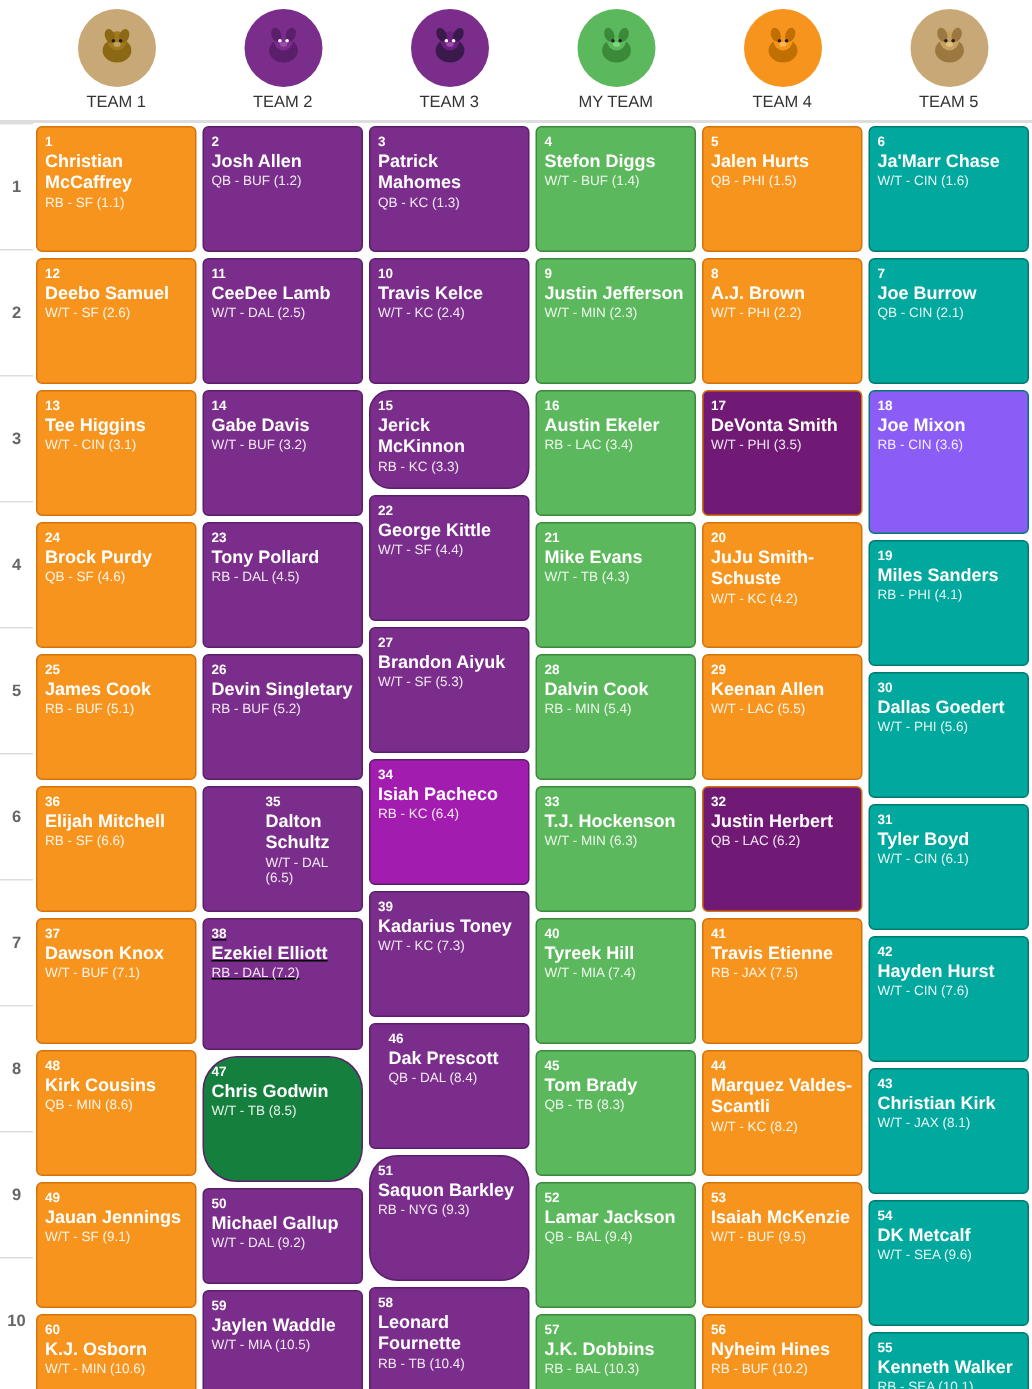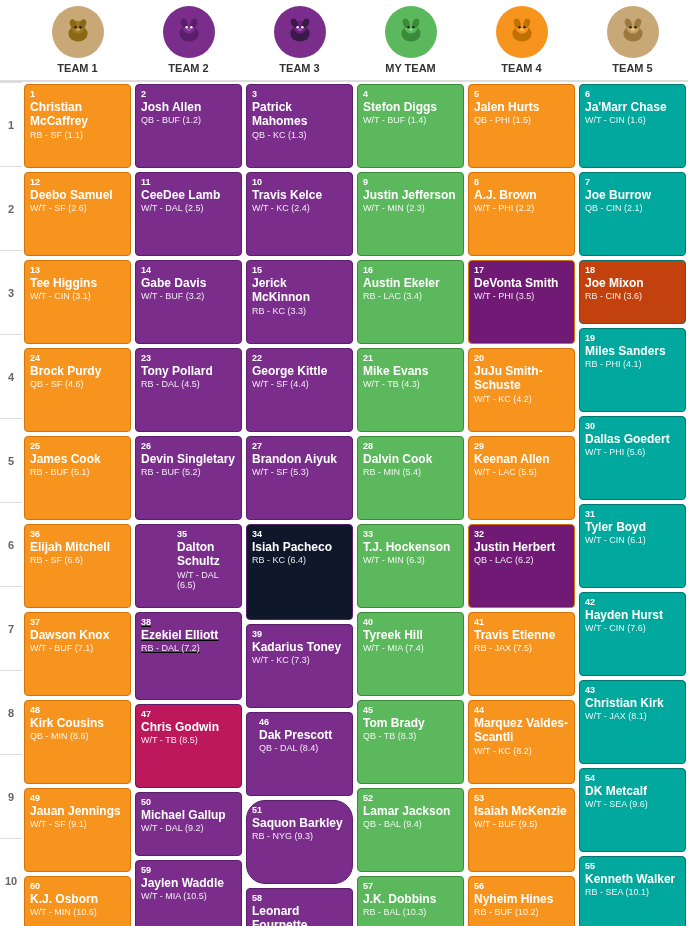--- a/index.html
+++ b/index.html
@@ -35,21 +35,21 @@
       border-radius: 50%;
       display: flex;
       align-items: center;
       justify-content: center;
       margin-bottom: 4px;
       font-size: 22px;
     }
     
     .team-name {
       font-size: 11px;
-      font-weight: bold;
+      font-weight: normal;
       color: #333;
       text-align: center;
     }
     
     .grid-body {
       display: flex;
     }
     
     .row-labels {
       width: 22px;
@@ -301,21 +301,21 @@
           <div class="cell" style="height: 84px; background-color: rgb(123, 45, 139); border-color: rgb(90, 30, 106); padding-left: 41px;">
             <span class="cell-pick-num">35</span>
             <span class="cell-player-name">Dalton Schultz</span>
             <span class="cell-position">W/T - DAL (6.5)</span>
           </div>
           <div class="cell" style="height: 88px; background-color: rgb(123, 45, 139); border-color: rgb(90, 30, 106); text-decoration: underline;">
             <span class="cell-pick-num">38</span>
             <span class="cell-player-name">Ezekiel Elliott</span>
             <span class="cell-position">RB - DAL (7.2)</span>
           </div>
-          <div class="cell" style="height: 84px; background-color: #be185d; border-color: rgb(90, 30, 106);">
+          <div class="cell" style="height: 84px; background-color: #15803d; border-color: rgb(90, 30, 106); border-radius: 23px;">
             <span class="cell-pick-num">47</span>
             <span class="cell-player-name">Chris Godwin</span>
             <span class="cell-position">W/T - TB (8.5)</span>
           </div>
           <div class="cell" style="height: 64px; background-color: rgb(123, 45, 139); border-color: rgb(90, 30, 106);">
             <span class="cell-pick-num">50</span>
             <span class="cell-player-name">Michael Gallup</span>
             <span class="cell-position">W/T - DAL (9.2)</span>
           </div>
           <div class="cell" style="height: 84px; background-color: rgb(123, 45, 139); border-color: rgb(90, 30, 106);">
@@ -328,36 +328,36 @@
           <div class="cell" style="height: 84px; background-color: rgb(123, 45, 139); border-color: rgb(90, 30, 106);">
             <span class="cell-pick-num">3</span>
             <span class="cell-player-name">Patrick Mahomes</span>
             <span class="cell-position">QB - KC (1.3)</span>
           </div>
           <div class="cell" style="height: 84px; background-color: rgb(123, 45, 139); border-color: rgb(90, 30, 106);">
             <span class="cell-pick-num">10</span>
             <span class="cell-player-name">Travis Kelce</span>
             <span class="cell-position">W/T - KC (2.4)</span>
           </div>
-          <div class="cell" style="height: 84px; background-color: rgb(123, 45, 139); border-color: rgb(90, 30, 106);">
+          <div class="cell" style="height: 66px; background-color: rgb(123, 45, 139); border-color: rgb(90, 30, 106); border-radius: 14px;">
             <span class="cell-pick-num">15</span>
             <span class="cell-player-name">Jerick McKinnon</span>
             <span class="cell-position">RB - KC (3.3)</span>
           </div>
           <div class="cell" style="height: 84px; background-color: rgb(123, 45, 139); border-color: rgb(90, 30, 106);">
             <span class="cell-pick-num">22</span>
             <span class="cell-player-name">George Kittle</span>
             <span class="cell-position">W/T - SF (4.4)</span>
           </div>
           <div class="cell" style="height: 84px; background-color: rgb(123, 45, 139); border-color: rgb(90, 30, 106);">
             <span class="cell-pick-num">27</span>
             <span class="cell-player-name">Brandon Aiyuk</span>
             <span class="cell-position">W/T - SF (5.3)</span>
           </div>
-          <div class="cell" style="height: 96px; background-color: #0f172a; border-color: rgb(90, 30, 106);">
+          <div class="cell" style="height: 84px; background-color: #a21caf; border-color: rgb(90, 30, 106);">
             <span class="cell-pick-num">34</span>
             <span class="cell-player-name">Isiah Pacheco</span>
             <span class="cell-position">RB - KC (6.4)</span>
           </div>
           <div class="cell" style="height: 84px; background-color: rgb(123, 45, 139); border-color: rgb(90, 30, 106);">
             <span class="cell-pick-num">39</span>
             <span class="cell-player-name">Kadarius Toney</span>
             <span class="cell-position">W/T - KC (7.3)</span>
           </div>
           <div class="cell" style="height: 84px; background-color: rgb(123, 45, 139); border-color: rgb(90, 30, 106); padding-left: 12px;">
@@ -484,21 +484,21 @@
           <div class="cell" style="height: 84px; background-color: rgb(0, 168, 157); border-color: rgb(0, 122, 113);">
             <span class="cell-pick-num">6</span>
             <span class="cell-player-name">Ja'Marr Chase</span>
             <span class="cell-position">W/T - CIN (1.6)</span>
           </div>
           <div class="cell" style="height: 84px; background-color: rgb(0, 168, 157); border-color: rgb(0, 122, 113);">
             <span class="cell-pick-num">7</span>
             <span class="cell-player-name">Joe Burrow</span>
             <span class="cell-position">QB - CIN (2.1)</span>
           </div>
-          <div class="cell" style="height: 64px; background-color: #c2410c; border-color: rgb(0, 122, 113);">
+          <div class="cell" style="height: 96px; background-color: #8b5cf6; border-color: rgb(0, 122, 113);">
             <span class="cell-pick-num">18</span>
             <span class="cell-player-name">Joe Mixon</span>
             <span class="cell-position">RB - CIN (3.6)</span>
           </div>
           <div class="cell" style="height: 84px; background-color: rgb(0, 168, 157); border-color: rgb(0, 122, 113);">
             <span class="cell-pick-num">19</span>
             <span class="cell-player-name">Miles Sanders</span>
             <span class="cell-position">RB - PHI (4.1)</span>
           </div>
           <div class="cell" style="height: 84px; background-color: rgb(0, 168, 157); border-color: rgb(0, 122, 113);">

